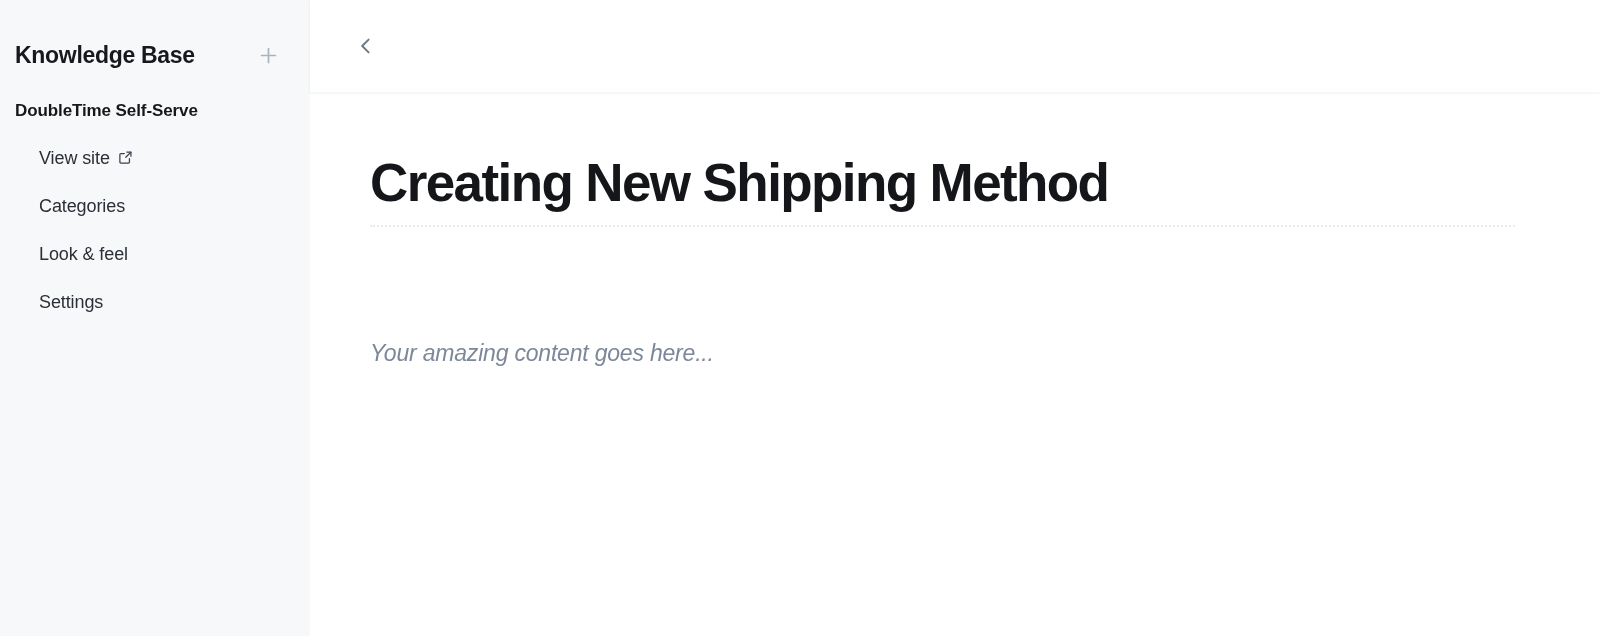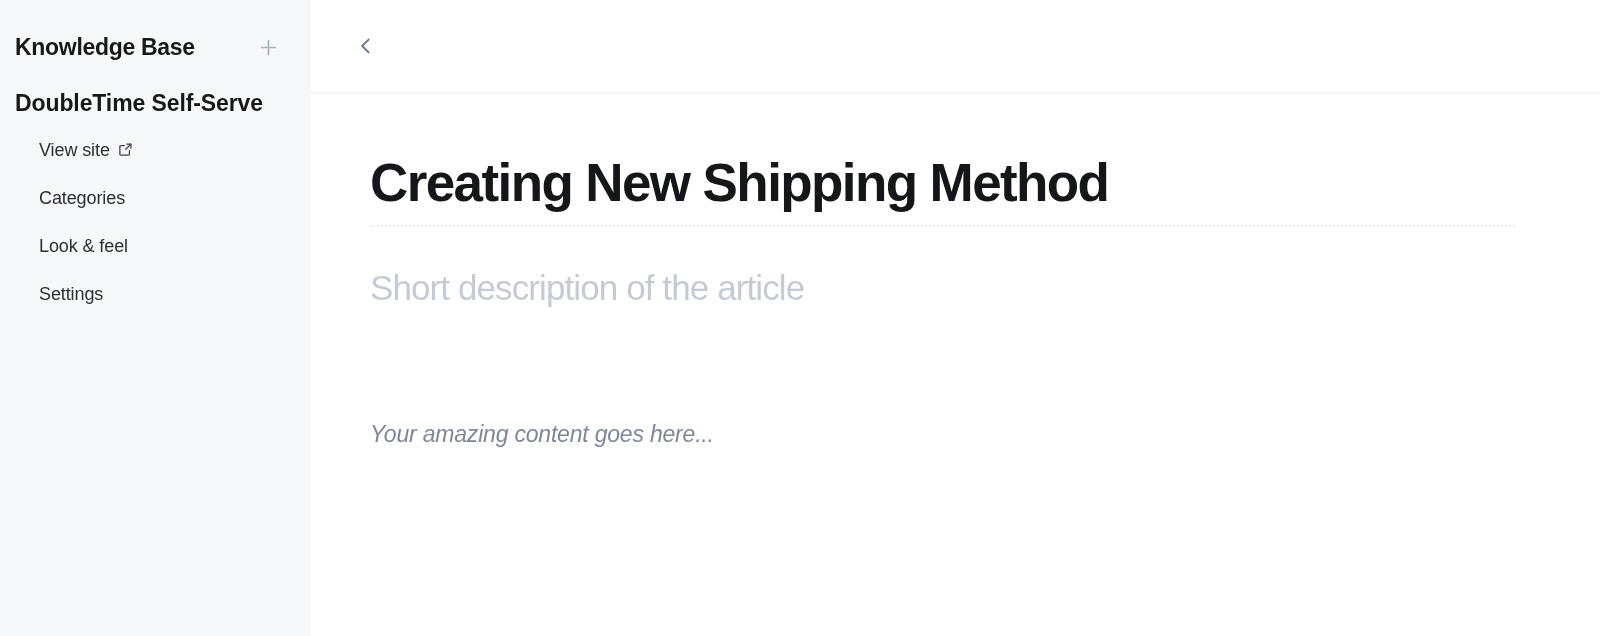--- a/index.html
+++ b/index.html
@@ -22,21 +22,21 @@
     background: #ffffff;
   }
 
   
   .sidebar {
     width: 310px;
     min-width: 310px;
     height: 636px;
     background: #f7f8fa;
     position: relative;
-    padding-top: 8px;
+    padding-top: 16px;
   }
 
   .sidebar-header {
     height: 78px;
     display: flex;
     align-items: center;
     justify-content: space-between;
     padding: 0 22px 0 15px;
   }
 
@@ -60,21 +60,21 @@
     padding: 0;
     margin-right: 6px;
   }
   .add-btn svg { display: block; }
 
   .nav {
     padding: 0 12px 0 0;
   }
 
   .nav-group-label {
-    font-size: 23px;
+    font-size: 17px;
     font-weight: 700;
     color: #16181c;
     letter-spacing: -0.1px;
     padding: 0 0 0 15px;
     height: 34px;
     display: flex;
     align-items: center;
     margin-bottom: 11px;
     cursor: pointer;
   }
@@ -252,20 +252,19 @@
             <path d="M13.6 4.6 L7.2 11 L13.6 17.4" stroke="#6b7787" stroke-width="1.9" stroke-linecap="round" stroke-linejoin="round"></path>
           </svg>
         </span>
       </button>
     </header>
 
     <div class="editor">
 
       <h1 class="article-title" contenteditable="true" spellcheck="false" style="">Creating New Shipping Method</h1>
 
-      <div class="article-subtitle">Short description of the article</div>
 
       <div class="article-body">Your amazing content goes here...</div>
 
     </div>
   </section>
 
 </div>
 
 </body></html>

